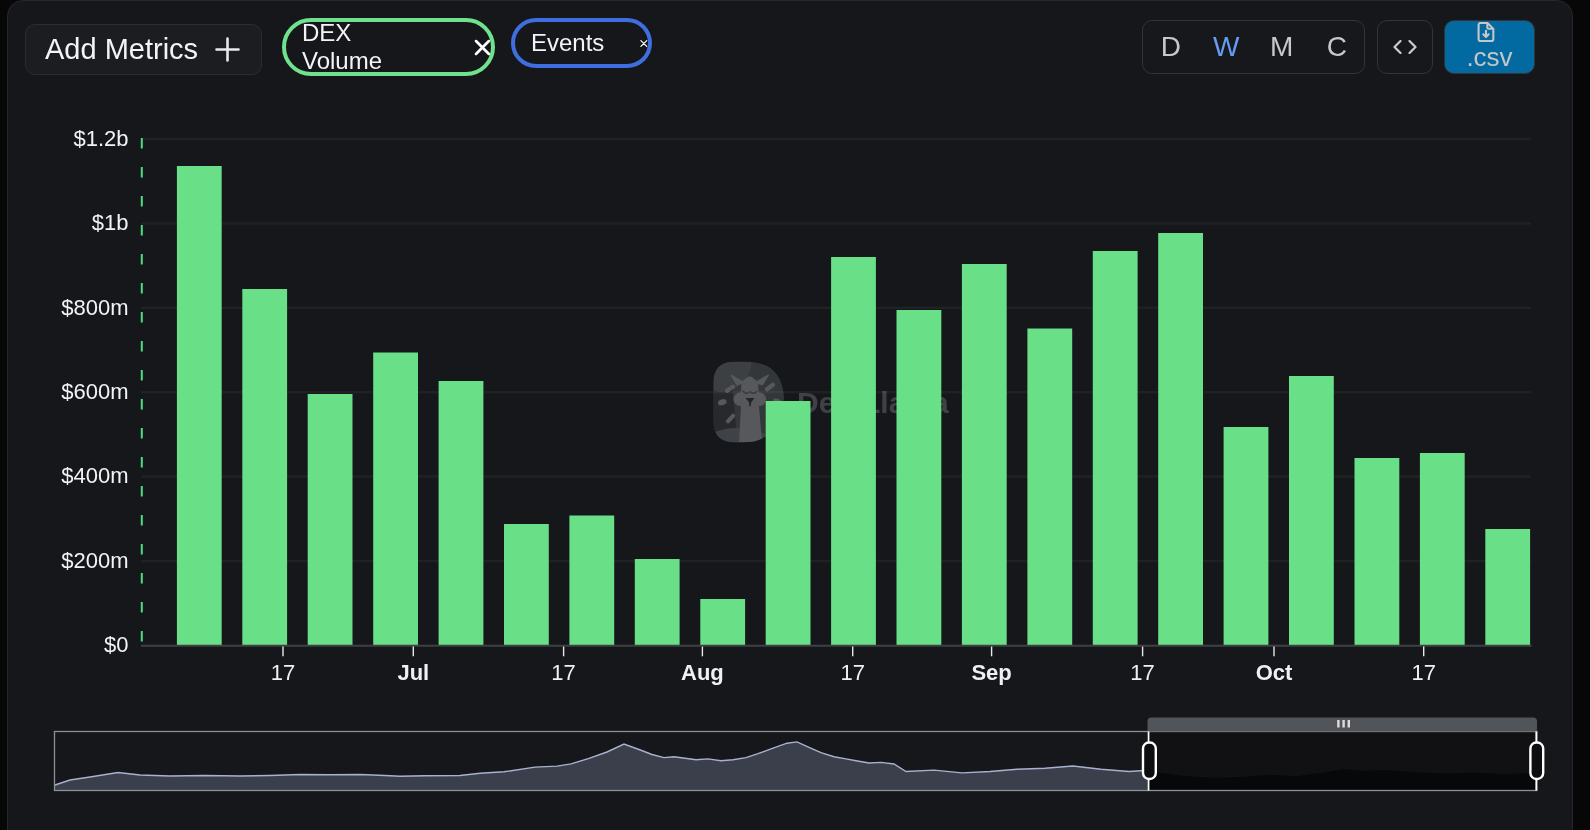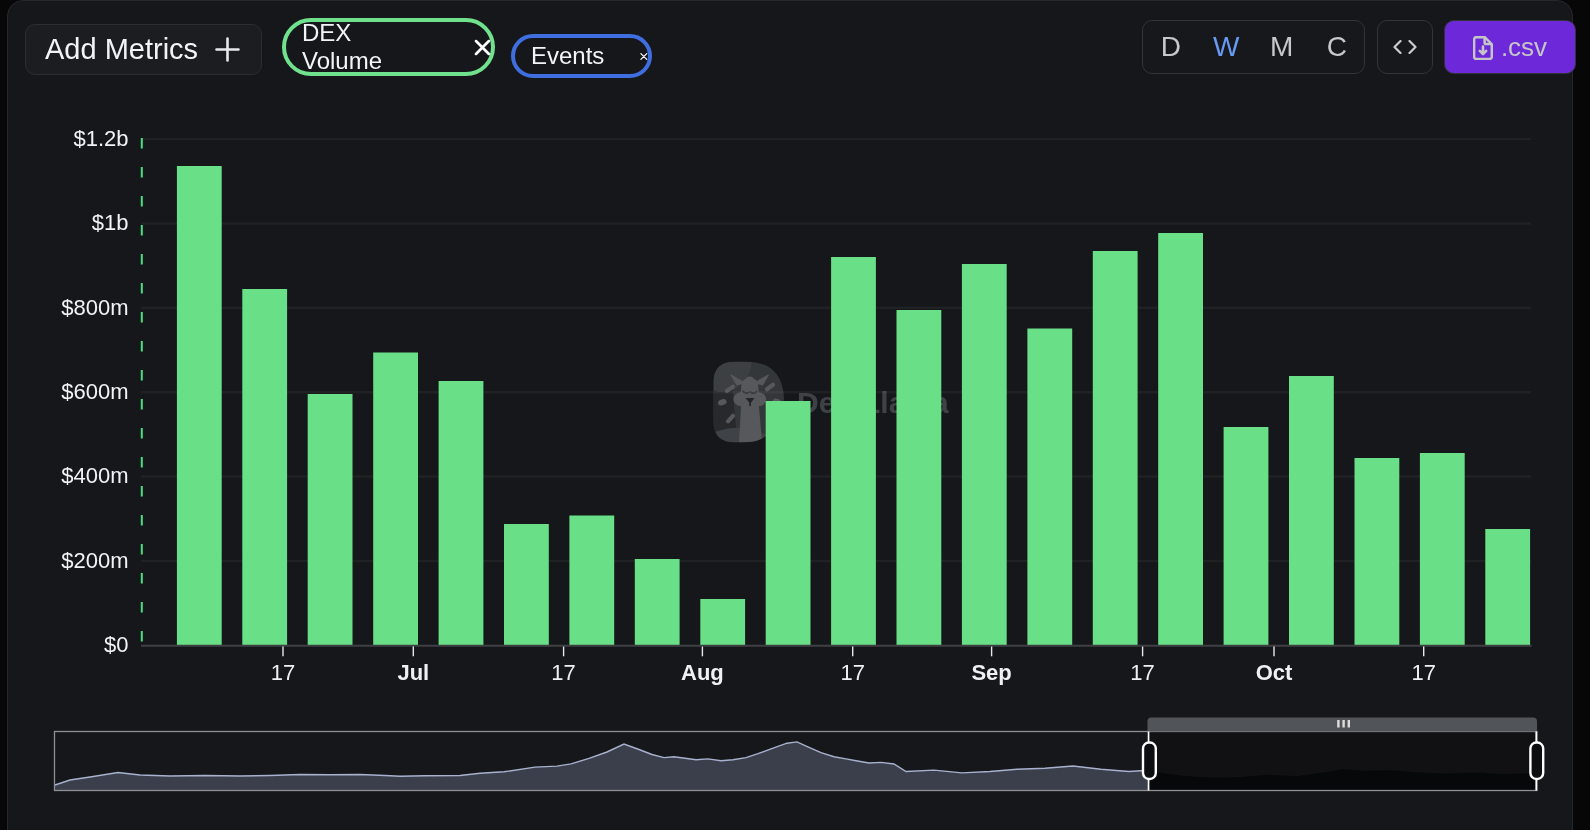--- a/index.html
+++ b/index.html
@@ -24,41 +24,41 @@
   </svg>
 </div>
 
 <div class="pill" style="left:282px; top:18px; width:213px; height:58px; border:4px solid #70e18d; padding-left:16px; font-size:24px;">
   <span>DEX Volume</span>
   <svg width="17" height="17" style="margin-left:17px;" viewBox="0 0 17 17">
     <path d="M2 2 L15 15 M15 2 L2 15" stroke="#fff" stroke-width="2.7" stroke-linecap="round"></path>
   </svg>
 </div>
 
-<div class="pill" style="left:511px; top:34px; width:141px; height:44px; border:4px solid #3e6edf; padding-left:16px; font-size:24px;">
+<div class="pill" style="left:511px; top:18px; width:141px; height:50px; border:4px solid #3e6edf; padding-left:16px; font-size:24px;">
   <span>Events</span>
   <svg width="17" height="17" style="margin-left:16px;" viewBox="0 0 17 17">
     <path d="M2 2 L15 15 M15 2 L2 15" stroke="#fff" stroke-width="2.7" stroke-linecap="round"></path>
   </svg>
 </div>
 
 <div class="btn" style="left:1142px; top:20px; width:223px; height:54px; background:#17181b; font-size:28px;">
   <div style="width:56px; text-align:center; color:#c7c8ca;">D</div>
   <div style="width:56px; text-align:center; color:#679af3;">W</div>
   <div style="width:56px; text-align:center; color:#c7c8ca;">M</div>
   <div style="width:55px; text-align:center; color:#c7c8ca;">C</div>
 </div>
 
 <div class="btn" style="left:1377px; top:20px; width:56px; height:54px; background:#17181b;">
   <svg width="24" height="14" viewBox="0 0 24 14">
     <path d="M7.5 1 L1.5 7 L7.5 13 M16.5 1 L22.5 7 L16.5 13" stroke="#cbccce" stroke-width="2.2" fill="none" stroke-linecap="round" stroke-linejoin="round"></path>
   </svg>
 </div>
 
-<div class="btn" style="left:1444px; top:20px; width:132px; height:54px; background:#6d28d9; font-size:26px; color:#c5c6c8;">
+<div class="btn" style="left:1444px; top:20px; width:91px; height:54px; background:#0369a1; font-size:26px; color:#c5c6c8;flex-direction:column;">
   <svg width="20" height="24" viewBox="0 0 20 24" style="margin-right:8px; margin-top:1px;">
     <path d="M3.2 1.2 h8.6 l7 7 v12.6 a2.1 2.1 0 0 1 -2.1 2.1 h-13.5 a2.1 2.1 0 0 1 -2.1 -2.1 v-17.5 a2.1 2.1 0 0 1 2.1 -2.1 z" fill="none" stroke="#c5c6c8" stroke-width="2.5"></path>
     <path d="M11.6 1.6 v4.9 a1.6 1.6 0 0 0 1.6 1.6 h4.9" fill="none" stroke="#c5c6c8" stroke-width="2.5"></path>
     <path d="M10 10.5 v7 M6.8 14.8 l3.2 3.2 L13.2 14.8" fill="none" stroke="#c5c6c8" stroke-width="2.6" stroke-linecap="round" stroke-linejoin="round"></path>
   </svg>
   <span>.csv</span>
 </div>
 
 <svg id="chart" width="1590" height="830" viewBox="0 0 1590 830" style="position:absolute; left:0; top:0;">
 <g transform="translate(713.5,361.8)">

